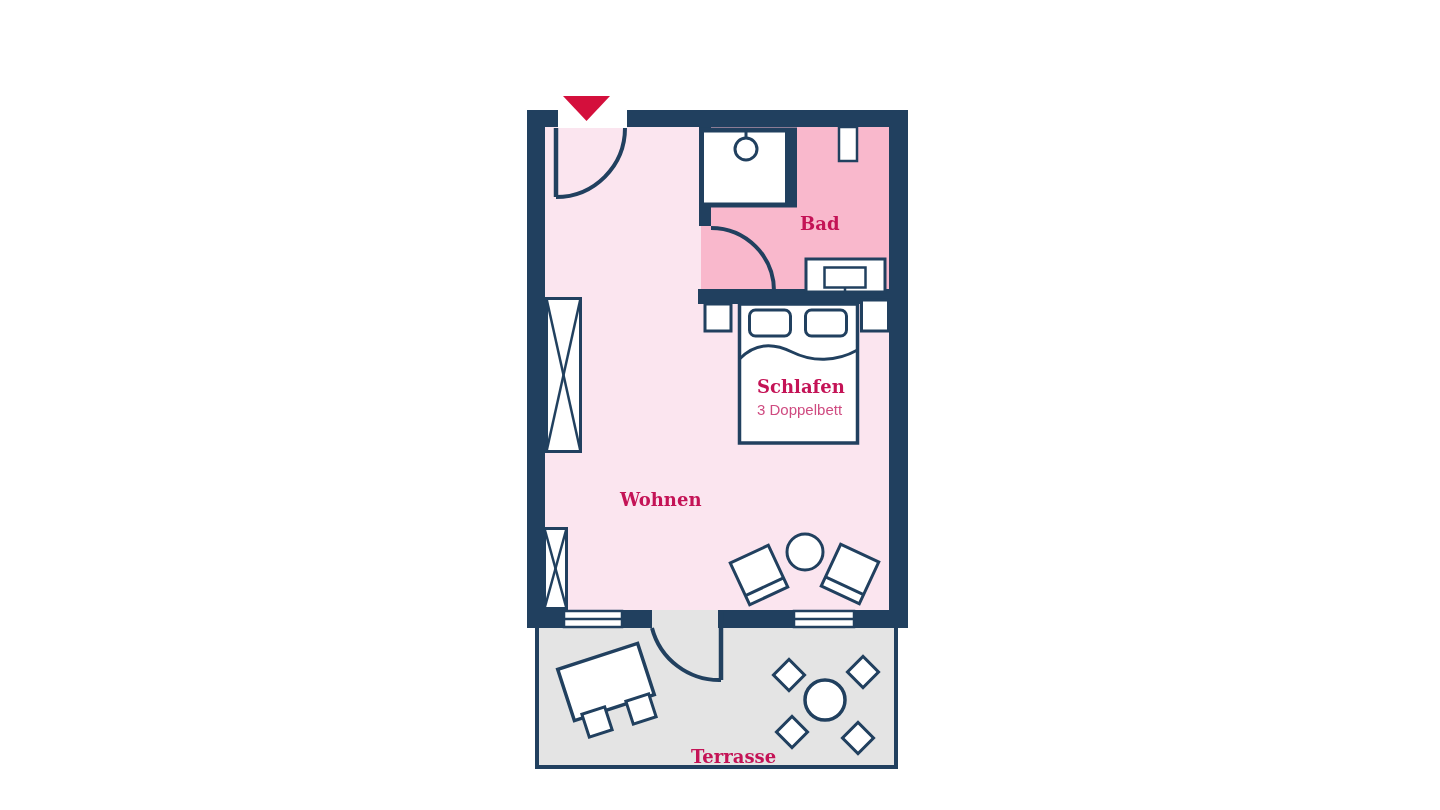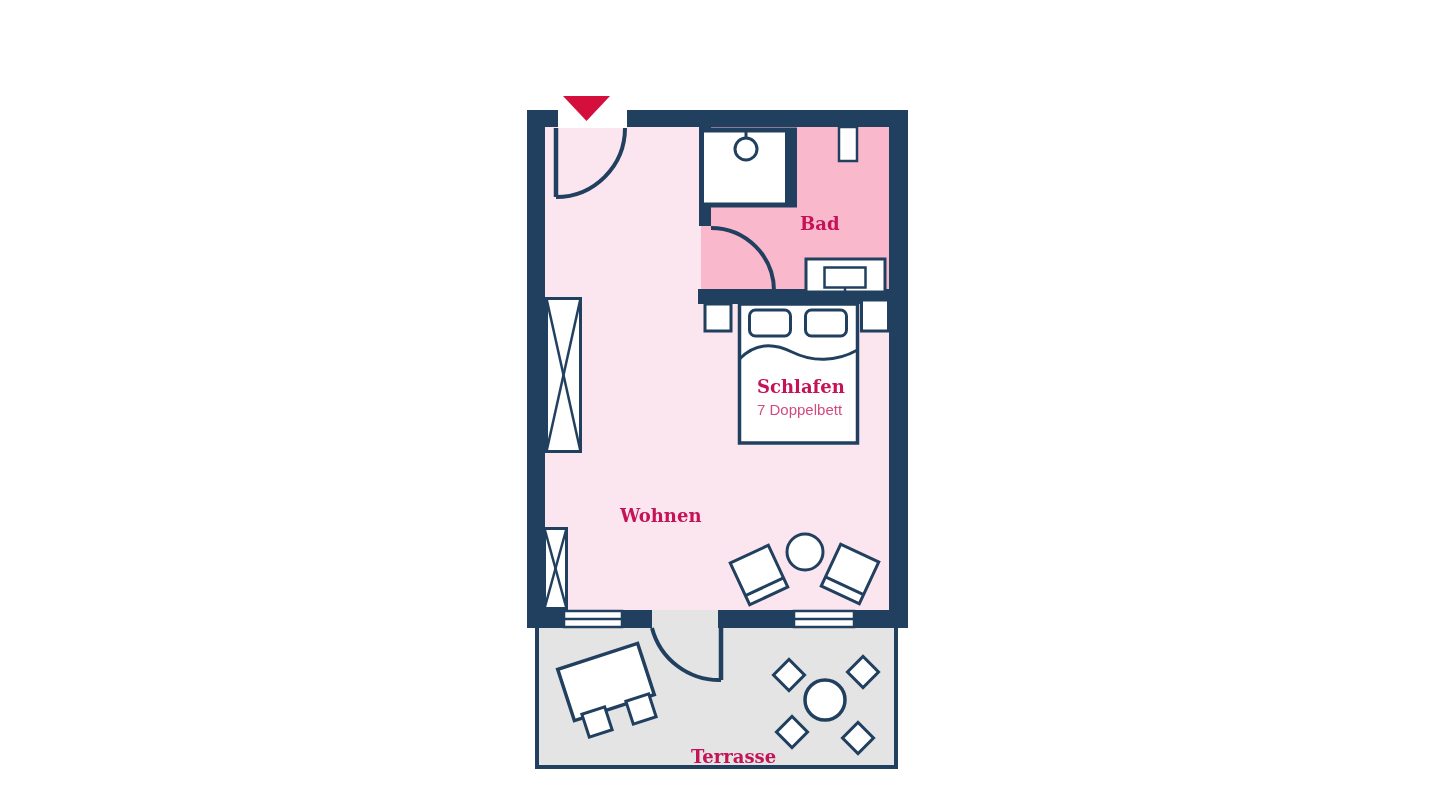--- a/index.html
+++ b/index.html
@@ -139,16 +139,16 @@
     <g transform="translate(792,732) rotate(45)">
       <rect x="-11" y="-11" width="22" height="22" class="furn" stroke-width="3"></rect>
     </g>
     <g transform="translate(858,738) rotate(45)">
       <rect x="-11" y="-11" width="22" height="22" class="furn" stroke-width="3"></rect>
     </g>
   </svg>
 
   <div class="room-label" style="left:800px;top:214px;">Bad</div>
   <div class="room-label" style="left:757px;top:377px;">Schlafen</div>
-  <div class="room-sublabel" style="left:757px;top:402px;">7 Doppelbett</div>
-  <div class="room-label" style="left:620px;top:506px;">Wohnen</div>
+  <div class="room-sublabel" style="left:757px;top:402px;">3 Doppelbett</div>
+  <div class="room-label" style="left:620px;top:490px;">Wohnen</div>
   <div class="room-label" style="left:691px;top:747px;">Terrasse</div>
 </div>
 
 </body></html>

